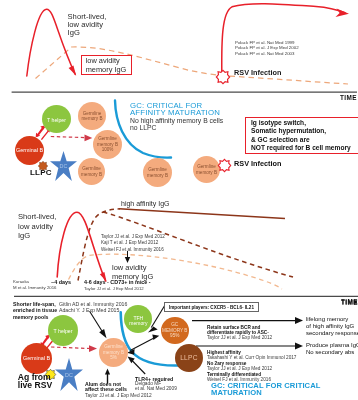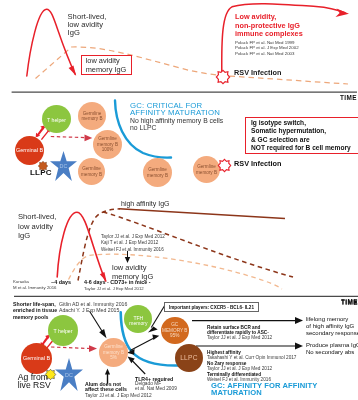--- a/index.html
+++ b/index.html
@@ -63,21 +63,21 @@
   #panel4{top:296px;height:104px;}
   .p4note{left:3px;top:5px;font-size:5.2px;line-height:6.4px;font-weight:bold;color:#111;white-space:pre;}
   .p4noterefs{left:49px;top:5px;font-size:5.2px;line-height:6.4px;color:#3a3a3a;white-space:pre;}
   .boxplayers{left:154px;top:6px;width:95px;height:10px;border:0.9px solid #666;box-sizing:border-box;display:flex;align-items:center;justify-content:center;background:#fff;}
   .boxplayers span{font-size:4.6px;font-weight:bold;color:#111;}
   .p4green{left:38px;top:18.8px;width:30px;height:31px;}
   .p4red{left:11px;top:47px;width:31px;height:31px;background:#d93a18;}
   .p4star{left:45px;top:61.5px;width:28px;height:33px;}
   .p4dclab{top:14px;width:28px;font-size:5.4px;}
   .burst-ag{left:34.6px;top:69.5px;}
-  .p4ag{left:7.8px;top:78.3px;font-size:8.6px;line-height:7.8px;font-weight:normal;color:#111;white-space:pre;}
+  .p4ag{left:7.8px;top:78.3px;font-size:8.6px;line-height:7.8px;font-weight:bold;color:#111;white-space:pre;}
   .p4tfh{left:114.4px;top:9.3px;width:28px;height:28px;}
   .p4tfh span{font-size:5px;}
   .p4gm5{left:89px;top:42px;width:29px;height:29px;}
   .p4gm5 span{color:#fde0cb;}
   .cell-gcmem{left:151px;top:21px;width:27.5px;height:26.5px;background:#d2691e;}
   .cell-gcmem span{font-size:4.7px;line-height:5.4px;color:#f6d8c0;}
   .cell-llpc{left:165px;top:48px;width:28px;height:28px;background:#8a4318;}
   .cell-llpc span{font-size:6.6px;color:#f0c0a0;letter-spacing:0.3px;}
   .p4alum{left:75px;top:85.5px;font-size:5.2px;line-height:5.4px;font-weight:bold;color:#111;white-space:pre;}
   .p4alumref{left:75px;top:96.5px;font-size:4.8px;color:#3a3a3a;}
@@ -114,23 +114,20 @@
 
     <div class="abs t-shortlived">Short-lived,
 low avidity
 IgG</div>
 
     <div class="abs boxlow">
       <span>low avidity
 memory IgG</span>
     </div>
 
-    <div class="abs p1head">Low avidity,
-non-protective IgG
-immune complexes</div>
     <div class="abs p1refs">
       <div>Polack FP et al. Nat Med 1999</div>
       <div>Polack FP et al. J Exp Med 2002</div>
       <div>Polack FP et al. Nat Med 2003</div>
     </div>
 
     <div class="abs burst-red">
       <svg width="14" height="14" viewBox="0 0 40 40" style="position:static">
         <path class="burstpath" d="M20 1 L26 7 L34 5 L33 13 L39 20 L33 27 L34 35 L26 33 L20 39 L14 33 L6 35 L7 27 L1 20 L7 13 L6 5 L14 7 Z" fill="#ffffff" stroke="#e8202a" stroke-width="3.4"></path>
       </svg>
@@ -372,18 +369,18 @@
       <div class="br">Taylor JJ et al. J Exp Med 2012</div>
       <div class="bt">Terminally differentiated</div>
       <div class="br">Weisel FJ et al. Immunity 2016</div>
     </div>
 
     <div class="abs p4out1">lifelong memory
 of high affinity IgG
 secondary responses</div>
     <div class="abs p4out2">Produce plasma IgG
 No secondary abs</div>
-    <div class="abs p4gctitle">GC: AFFINITY FOR AFFINITY
+    <div class="abs p4gctitle">GC: CRITICAL FOR CRITICAL
 MATURATION</div>
     <div class="abs p4time">TIME</div>
   </div>
 
 </div>
 
 </body></html>

